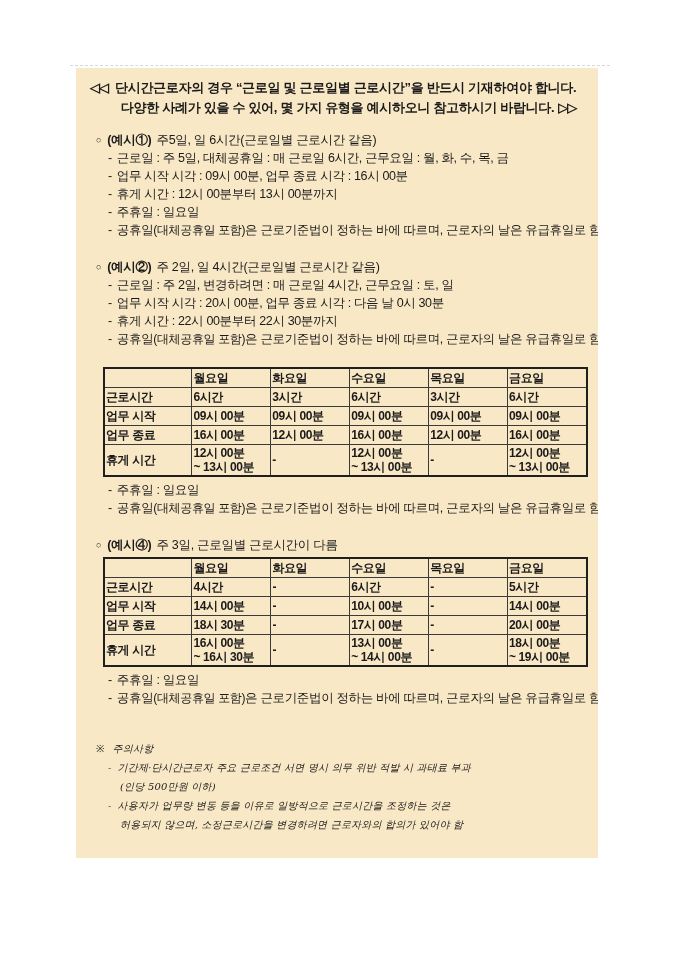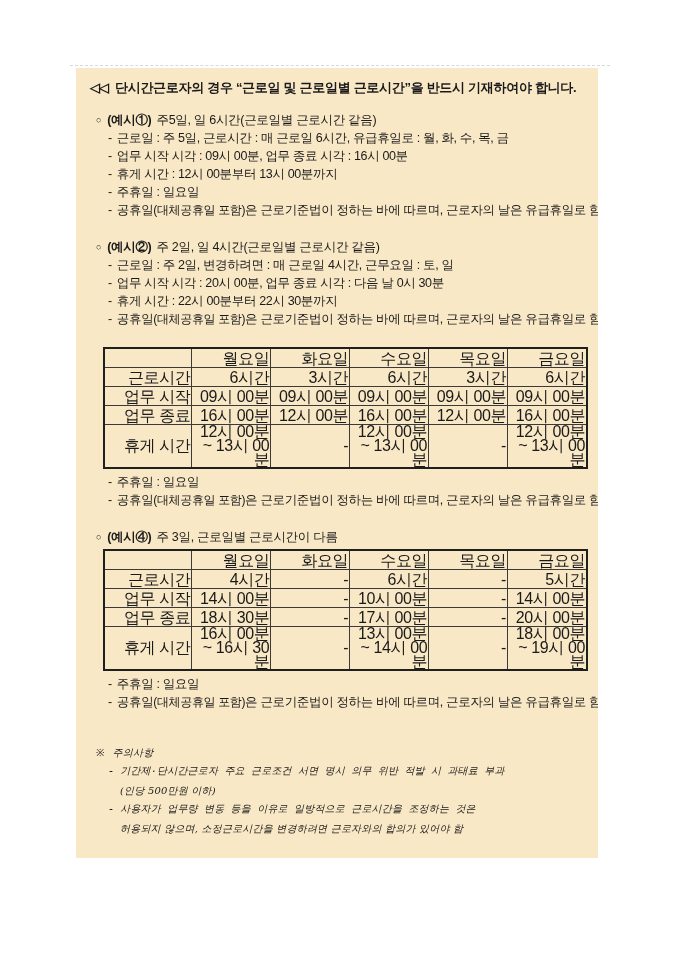--- a/index.html
+++ b/index.html
@@ -28,57 +28,58 @@
   .exlabel { font-weight:bold; margin-right:5px; }
   .sub { padding-left:18px; white-space:nowrap; letter-spacing:-0.35px; }
   .sub .dash { margin-right:5px; }
   .small { font-size:12px; }
 
   table.wk {
     border-collapse:collapse; margin:3px 0 4px 13px;
     border:2px solid #1f1f1f; table-layout:fixed;
   }
   table.wk th, table.wk td {
-    border:1px solid #3a3a3a; font-weight:normal; text-align:right;
-    font-size:16px; padding:0 1px; letter-spacing:-0.4px; color:#1a1a1a;
+    border:1px solid #3a3a3a; font-weight:bold; text-align:left;
+    font-size:12px; padding:0 1px; letter-spacing:-0.4px; color:#1a1a1a;
     height:18px; line-height:15px;
   }
   table.wk .c0 { width:88px; }
   table.wk .cd { width:79px; }
   table.wk tr.brk td { white-space:pre-line; height:30px; line-height:14px;margin-top:48px; }
 
   .notes {
     margin-top:32px; font-family:"DejaVu Serif", serif; font-style:italic;
     font-size:10px; line-height:19px; letter-spacing:0.2px;
   }
   .notes .n-title { padding-left:6px; }
   .notes .mark { margin-right:8px; font-style:normal; }
-  .notes .n-item { padding-left:18px; white-space:nowrap;font-family:Liberation Mono, monospace; }
+  .notes .n-item { padding-left:18px; white-space:nowrap; }
   .notes .n-item .dash { margin-right:6px; }
   .notes .n-cont { padding-left:30px; white-space:nowrap; }
 </style>
 </head>
 <body>
 
 <div class="dashline"></div>
 
 <div class="panel">
 
   <div class="hdr">
     <span class="arr">◁◁</span>
     <div class="hdr-text">
       <div class="l1">단시간근로자의 경우 “근로일 및 근로일별 근로시간”을 반드시 기재하여야 합니다.</div>
+      <div class="l2"><span>다양한 사례가 있을 수 있어, 몇 가지 유형을 예시하오니 참고하시기 바랍니다.</span><span class="arr-r">▷▷</span></div>
     </div>
   </div>
 
   <div class="ex">
     <div class="ex-title">
       <span class="bullet">○</span><span class="exlabel">(예시①)</span><span>주5일, 일 6시간(근로일별 근로시간 같음)</span>
     </div>
-    <div class="sub"><span class="dash">-</span><span>근로일 : 주 5일, 근로시간 : 매 근로일 6시간, 유급휴일로 : 월, 화, 수, 목, 금</span></div>
+    <div class="sub"><span class="dash">-</span><span>근로일 : 주 5일, 대체공휴일 : 매 근로일 6시간, 근무요일 : 월, 화, 수, 목, 금</span></div>
     <div class="sub"><span class="dash">-</span><span>업무 시작 시각 : 09시 00분, 업무 종료 시각 : 16시 00분</span></div>
     <div class="sub"><span class="dash">-</span><span>휴게 시간 : 12시 00분부터 13시 00분까지</span></div>
     <div class="sub"><span class="dash">-</span><span>주휴일 : 일요일</span></div>
     <div class="sub"><span class="dash">-</span><span>공휴일</span><span class="small">(대체공휴일 포함)</span><span>은 근로기준법이 정하는 바에 따르며, 근로자의 날은 유급휴일로 함</span></div>
   </div>
 
   <div class="ex">
     <div class="ex-title">
       <span class="bullet">○</span><span class="exlabel">(예시②)</span><span>주 2일, 일 4시간(근로일별 근로시간 같음)</span>
     </div>

